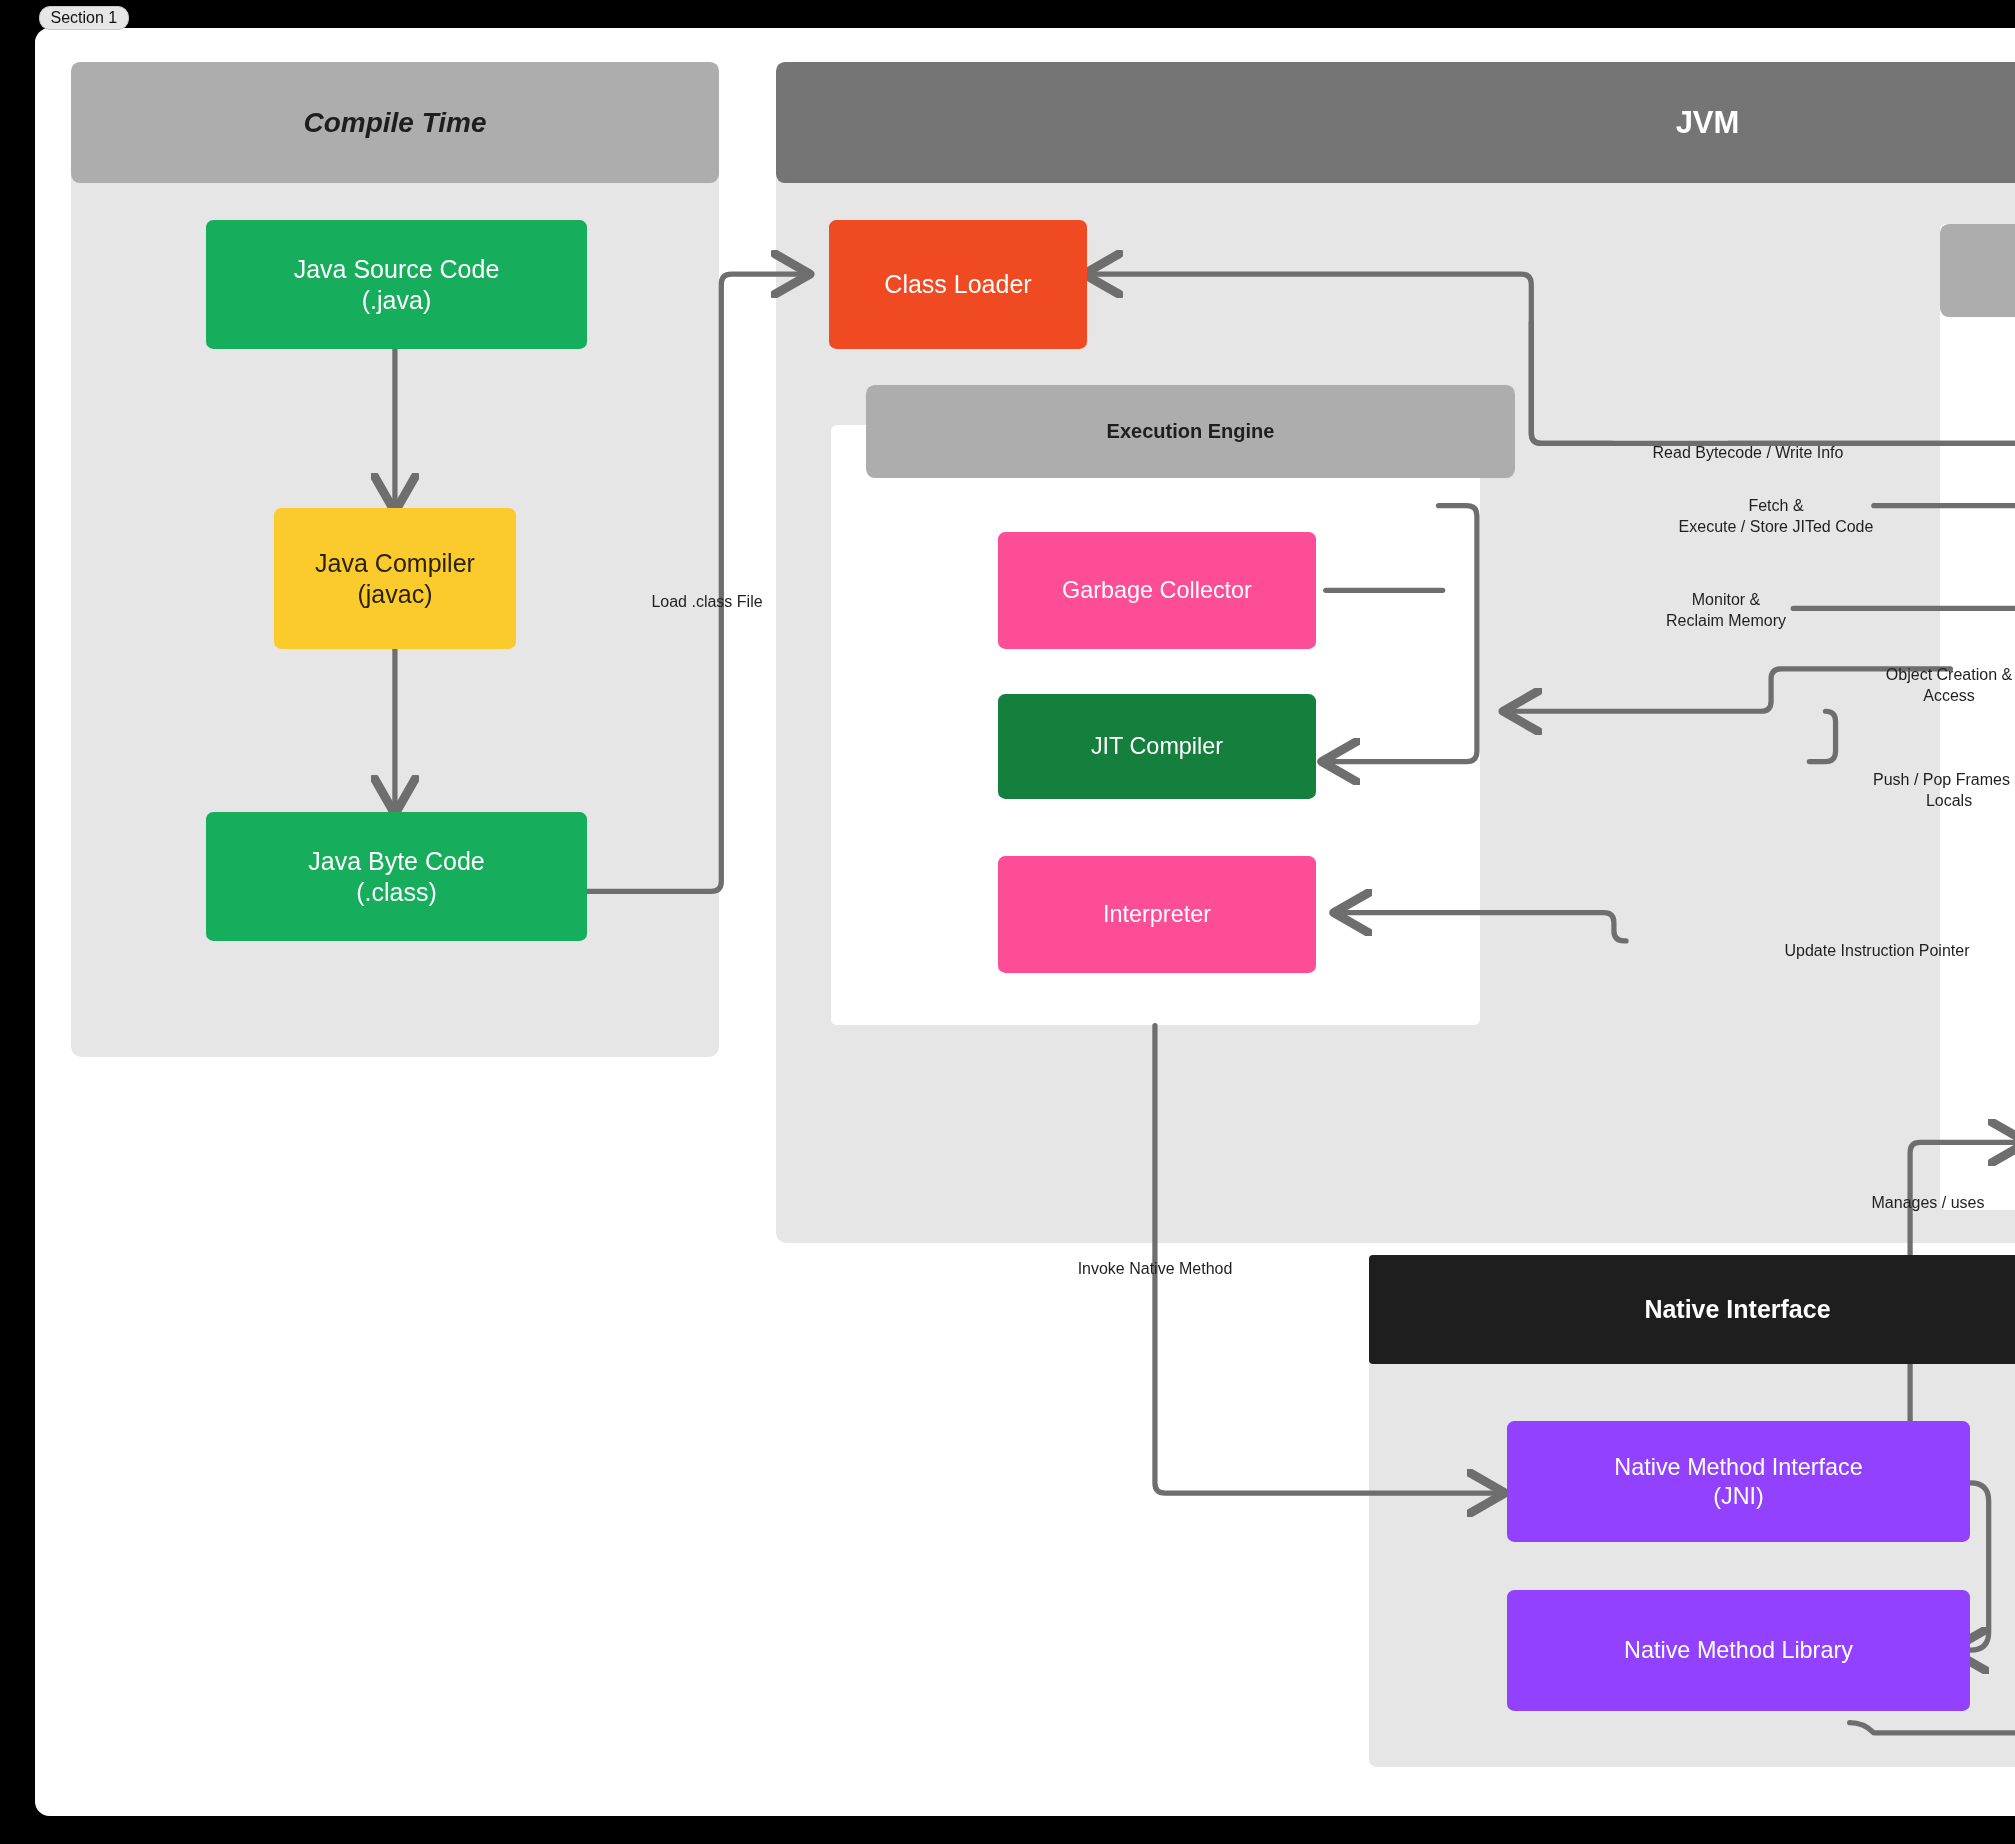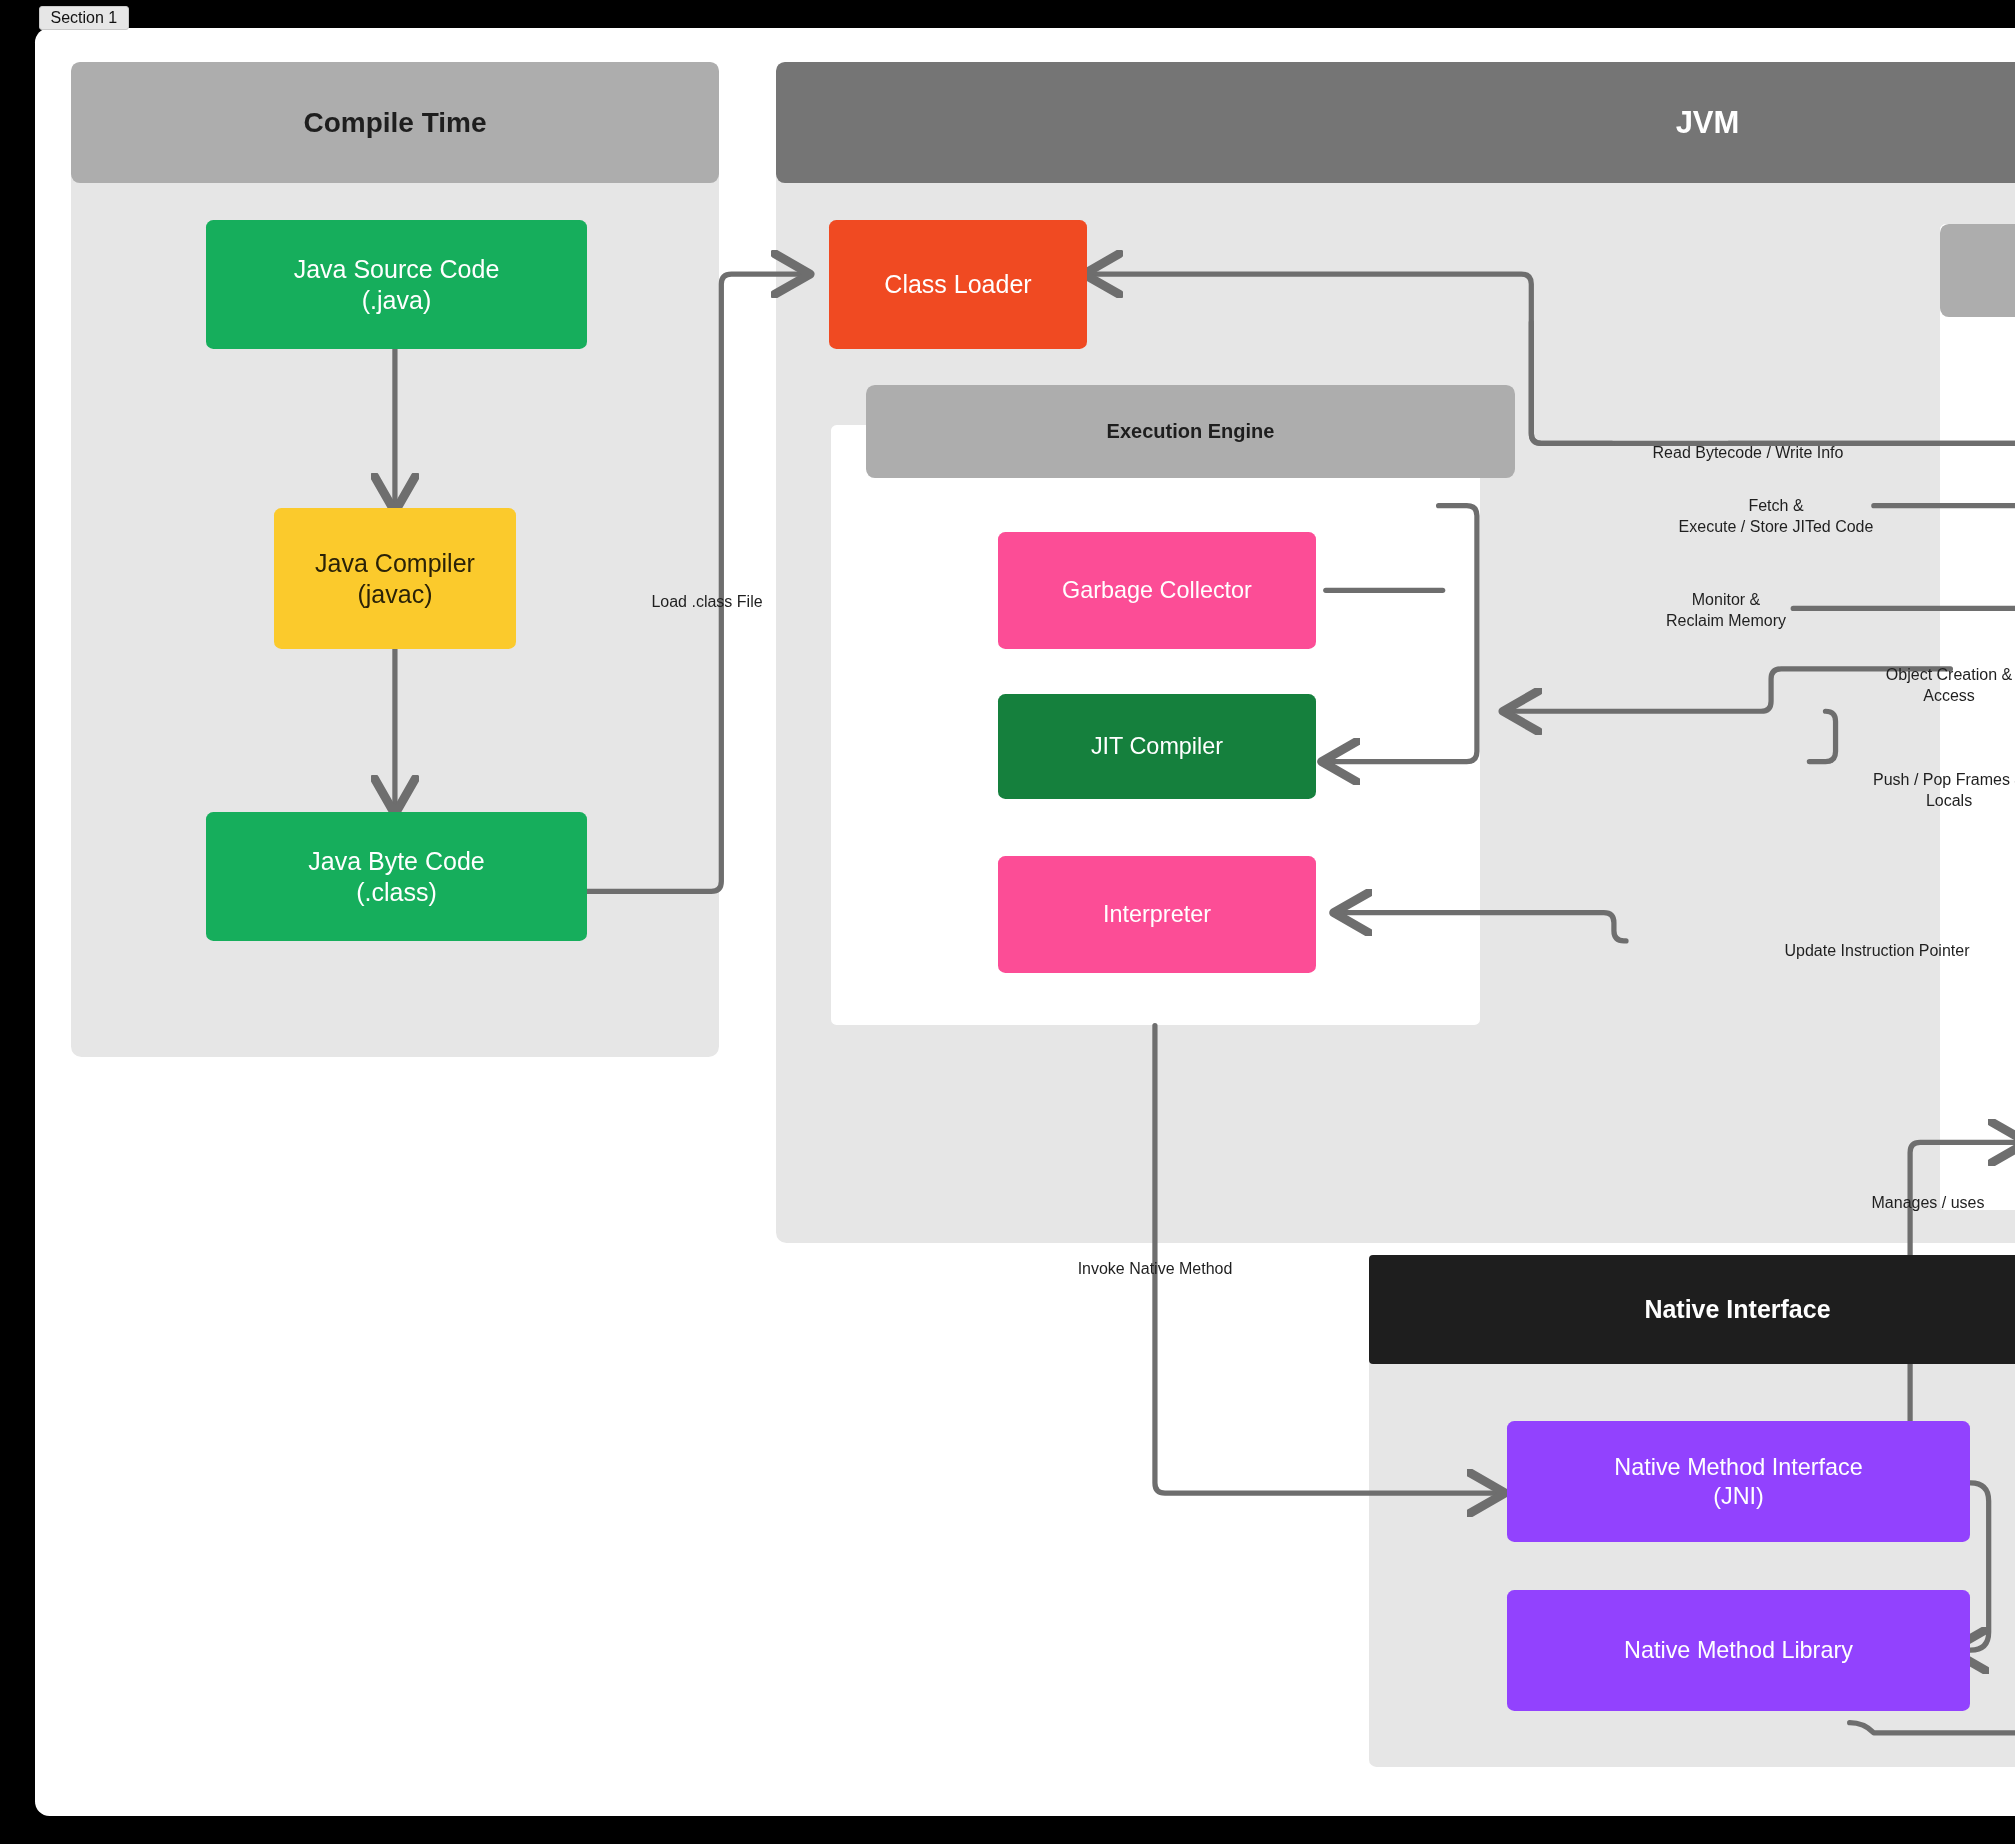--- a/index.html
+++ b/index.html
@@ -1,20 +1,20 @@
 <!DOCTYPE html>
 <html style="font-size:6.4px"><head>
 <meta charset="utf-8">
 <style>
   html,body{margin:0;padding:0;background:#000;}
   body{font-family:"Liberation Sans",sans-serif;}
   #stage{position:relative;width:2708px;height:1844px;background:#000;overflow:hidden;}
   #canvas{position:absolute;left:35px;top:28px;width:2639px;height:1788px;background:#fff;border-radius:14.5px;}
   #section-tag{position:absolute;left:39px;top:5.6px;background:#e6e6e6;color:#111;border:0.8px solid #c9c9c9;
-    border-radius:3px;padding:3.2px 10.5px;font-size:16px;line-height:1;z-index:40;}
+    border-radius:11px;padding:3.2px 10.5px;font-size:16px;line-height:1;z-index:40;}
   svg#wires{position:absolute;left:0;top:0;width:2708px;height:1844px;pointer-events:none;z-index:5;}
   .panel{position:absolute;border-radius:10.5px;z-index:2;}
   .panel-body{position:absolute;border-radius:4px;z-index:2;}
   .hdr{position:absolute;display:flex;align-items:center;justify-content:center;border-radius:8.9px;
        font-weight:bold;z-index:6;text-align:center;}
   .node{position:absolute;display:flex;align-items:center;justify-content:center;text-align:center;
         border-radius:7.3px;color:#fff;z-index:8;line-height:1.22;padding:0 7.3px;box-sizing:border-box;}
   .wlabel{position:absolute;z-index:9;color:#1f1f1f;text-align:center;line-height:1.3;
           transform:translate(-50%,-50%);white-space:pre-line;}
 </style>
@@ -30,21 +30,21 @@
   <div class="panel" style="left:71px;top:62px;width:648px;height:995px;background:#E6E6E6;"></div>
 
   <div class="panel" style="left:776px;top:62px;width:1863px;height:1181px;background:#E6E6E6;"></div>
 
   <div class="panel-body" style="left:831px;top:425px;width:649px;height:600px;background:#FFFFFF;border-radius:5.6px;"></div>
 
   <div class="panel-body" style="left:1940px;top:224px;width:645px;height:986px;background:#FFFFFF;border-radius:5.6px;"></div>
 
   <div class="panel" style="left:1369px;top:1255px;width:737px;height:512px;background:#E6E6E6;border-radius:7.3px;"></div>
 
-  <div class="hdr" style="left:71px;top:62px;width:648px;height:121px;background:#ADADAD;color:#1E1E1E;font-size:28px;">
+  <div class="hdr" style="left:71px;top:62px;width:648px;height:121px;background:#ADADAD;color:#1E1E1E;font-size:28px;font-style:italic;">
     <span>Compile Time</span>
   </div>
 
   <div class="hdr" style="left:776px;top:62px;width:1863px;height:121px;background:#757575;color:#FFFFFF;font-size:31px;">
     <span>JVM</span>
   </div>
 
   <div class="hdr" style="left:866px;top:385px;width:649px;height:93px;background:#ADADAD;color:#1E1E1E;font-size:20px;">
     <span>Execution Engine</span>
   </div>

